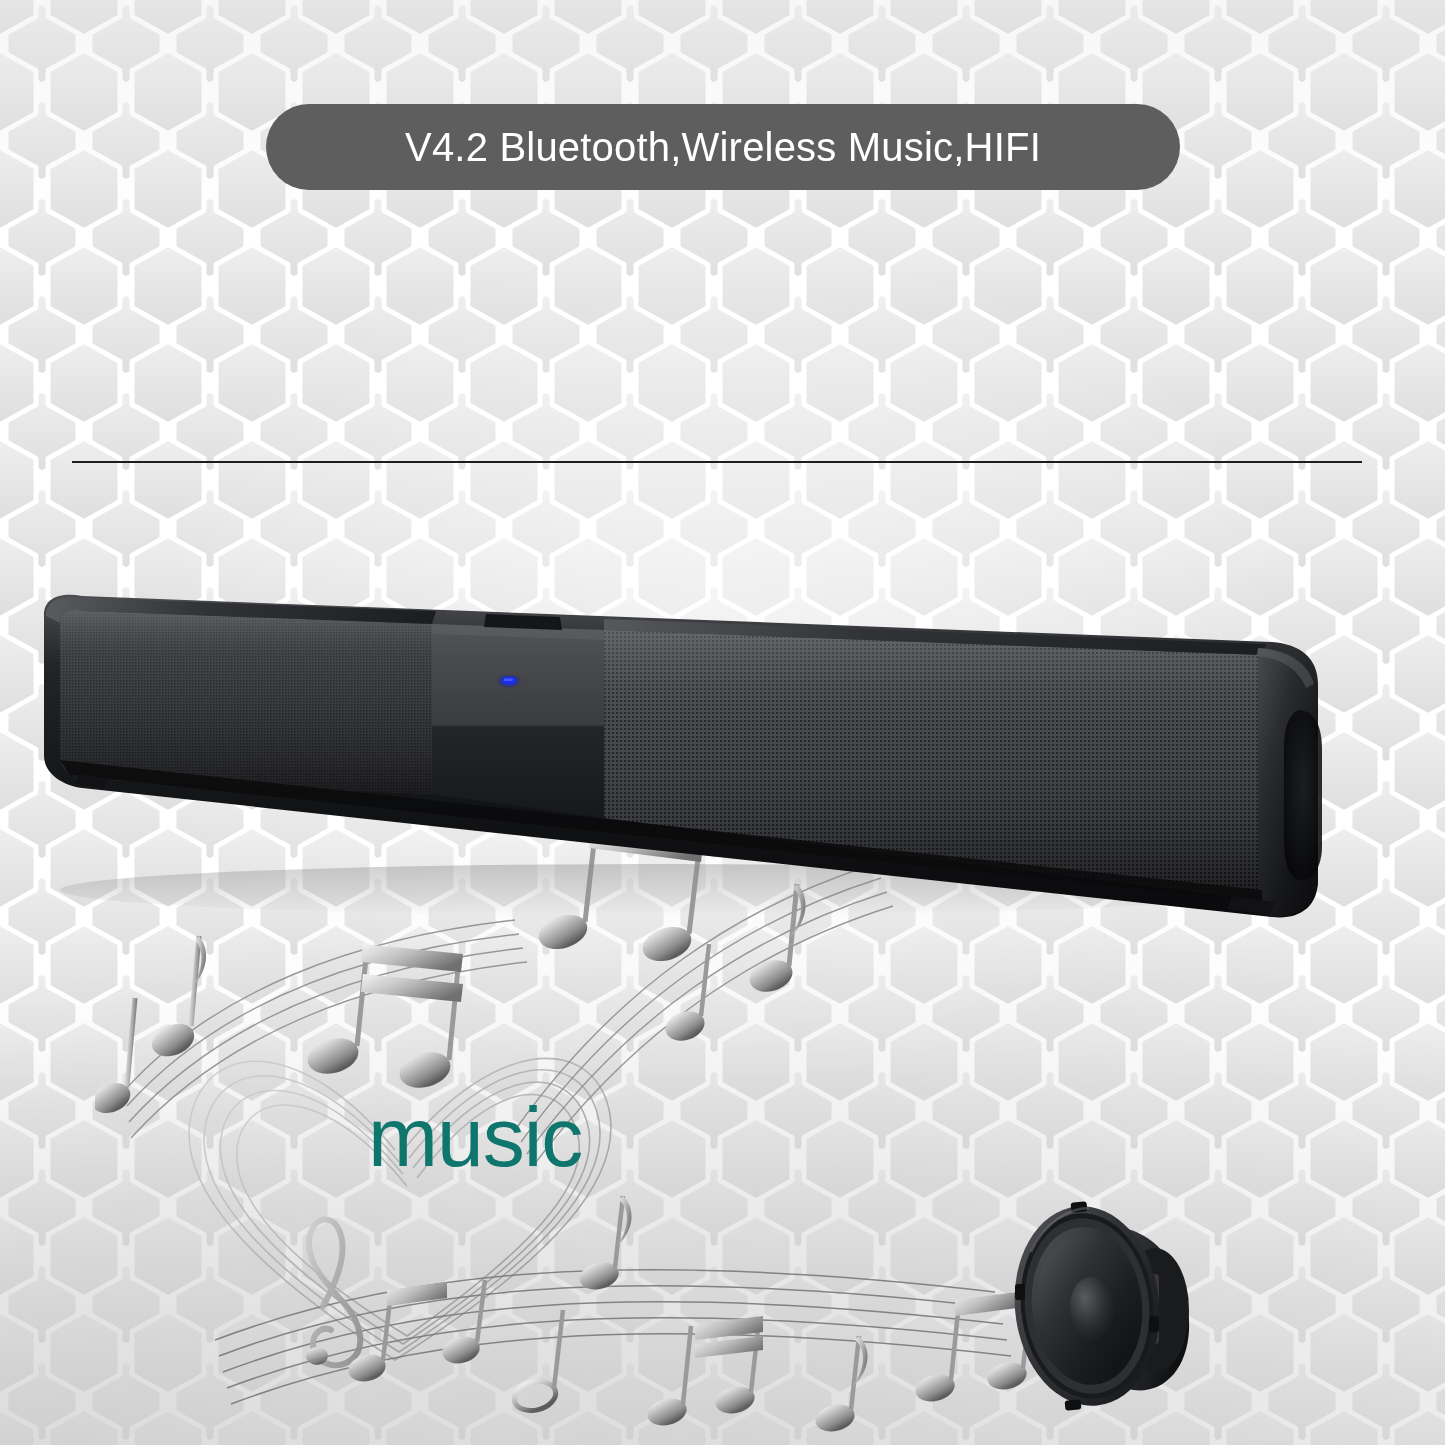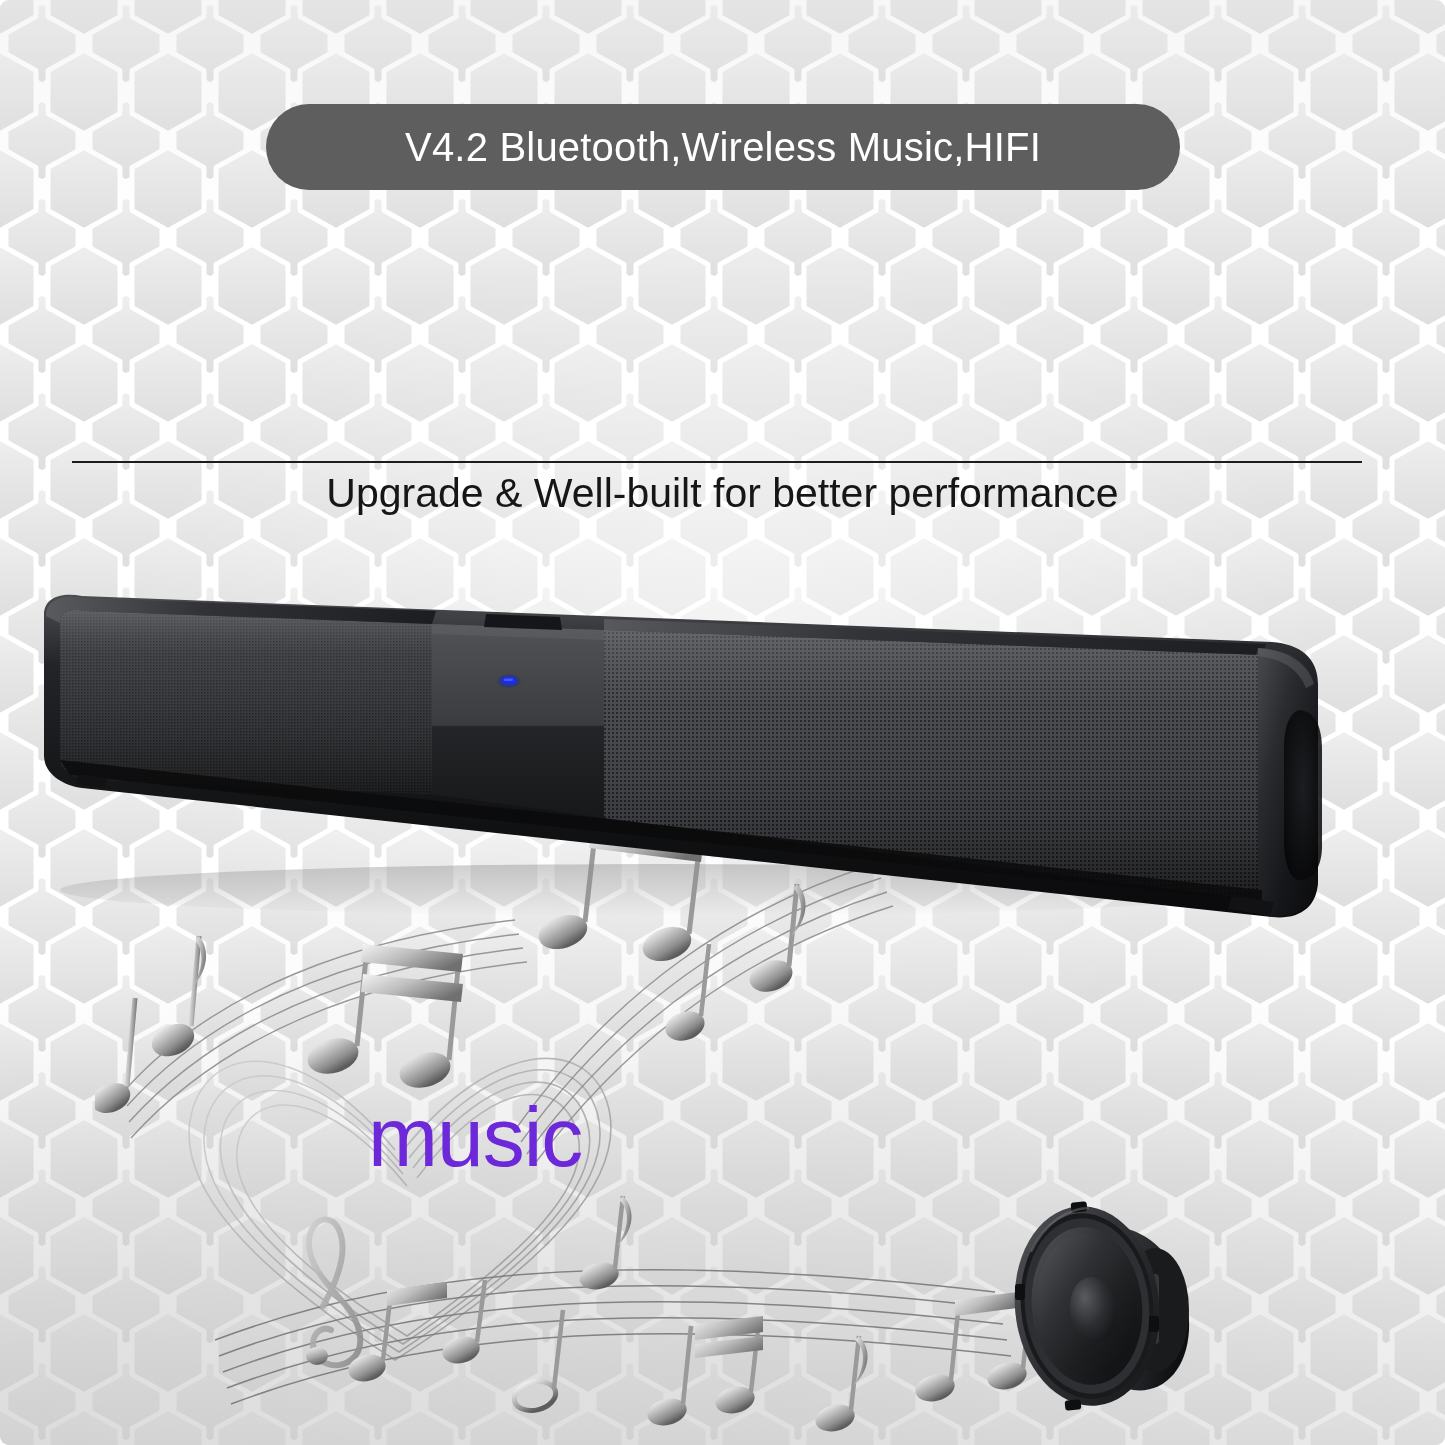--- a/index.html
+++ b/index.html
@@ -9,21 +9,20 @@
     font-family:"Liberation Sans", sans-serif;
     overflow:hidden;
   }
 
   
   #stage {
     position:relative;
     width:1445px; height:1445px;
     background:#ececec;
     overflow:hidden;
-    border-radius:9px;
   }
 
   
   .hex-bg {
     position:absolute; inset:0;
     background-color:#ffffff;
     z-index:0;
   }
   .hex-bg svg { display:block; width:100%; height:100%; }
 
@@ -142,21 +141,21 @@
   }
   .music-art svg { display:block; }
 
   .music-word {
     position:absolute;
     left:368px; top:1095px;
     z-index:5;
     font-family:"Liberation Sans", sans-serif;
     font-size:84px;
     font-weight:300;
-    color:#6d28d9;
+    color:#0f766e;
     letter-spacing:-1px;
     line-height:1;
   }
 
   
   .driver {
     position:absolute;
     left:1005px; top:1188px;
     width:220px; height:230px;
     z-index:5;
@@ -193,21 +192,20 @@
   </div>
   <div class="bg-vignette"></div>
 
   <div class="pill">
     <span class="pill-text">V4.2 Bluetooth,Wireless Music,HIFI</span>
   </div>
 
 
   <div class="divider"></div>
 
-  <div class="subtitle">Upgrade &amp; Well-built for better performance</div>
 
   <div class="soundbar-wrap">
     <svg width="1445" height="420" viewBox="0 0 1445 420" xmlns="http://www.w3.org/2000/svg">
       <defs>
 
         <pattern id="meshL" width="3" height="3" patternUnits="userSpaceOnUse">
           <rect width="3" height="3" fill="#3f4043"></rect>
           <rect width="1.5" height="1.5" fill="#25262a"></rect>
         </pattern>
         <pattern id="meshR" width="4" height="4" patternUnits="userSpaceOnUse">

